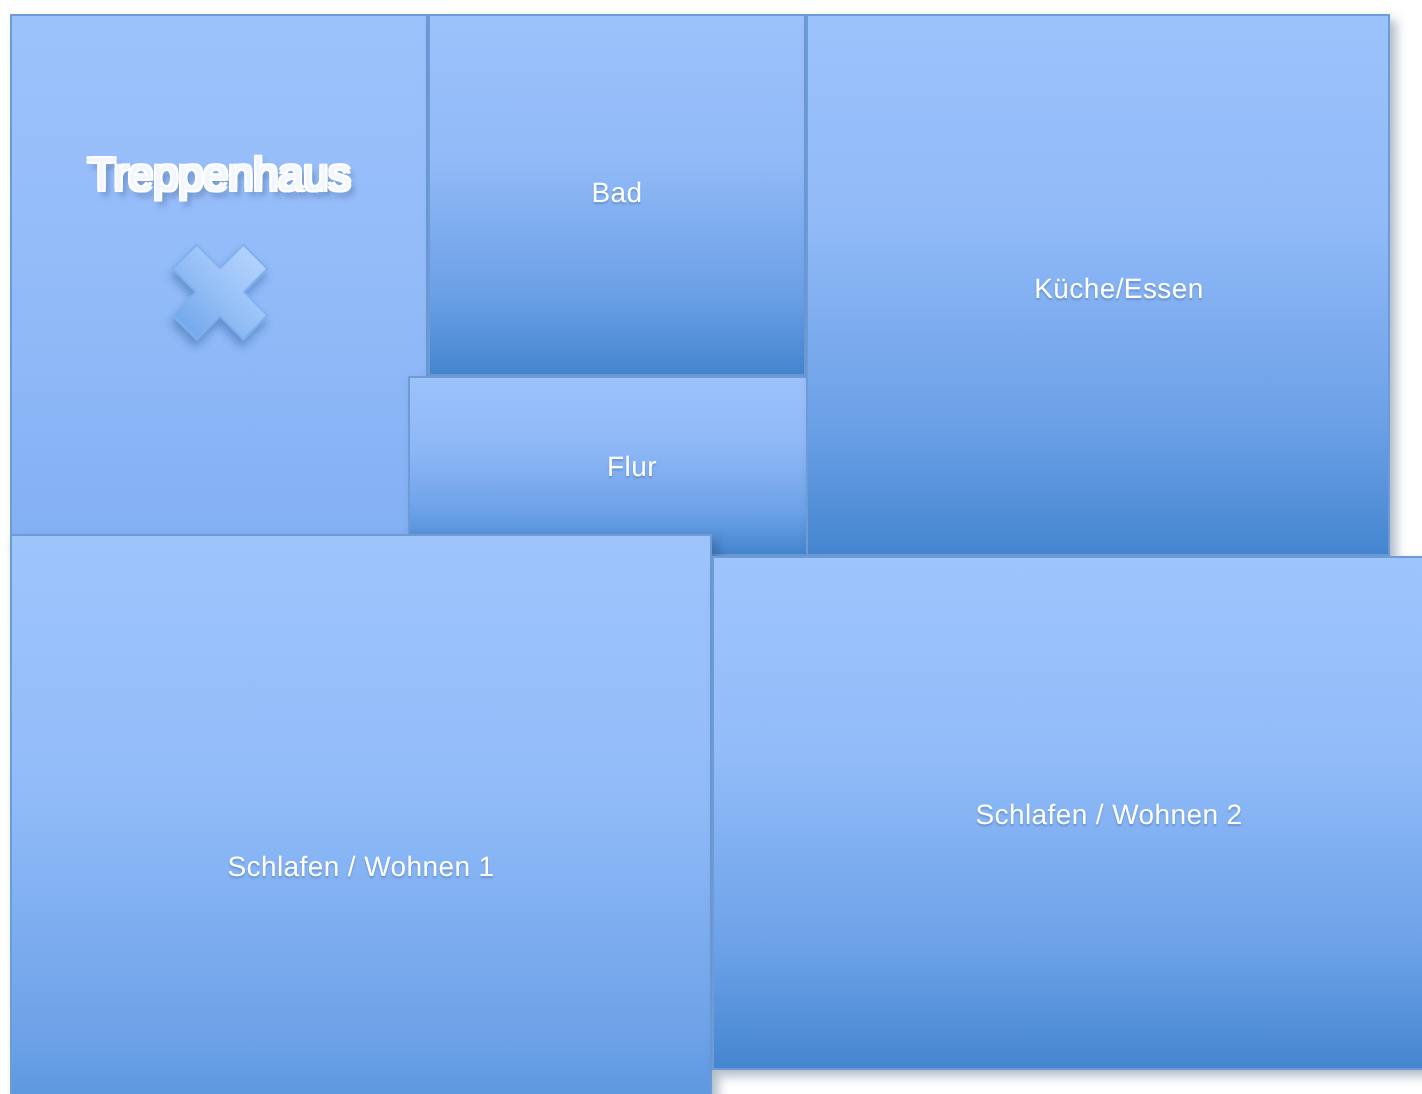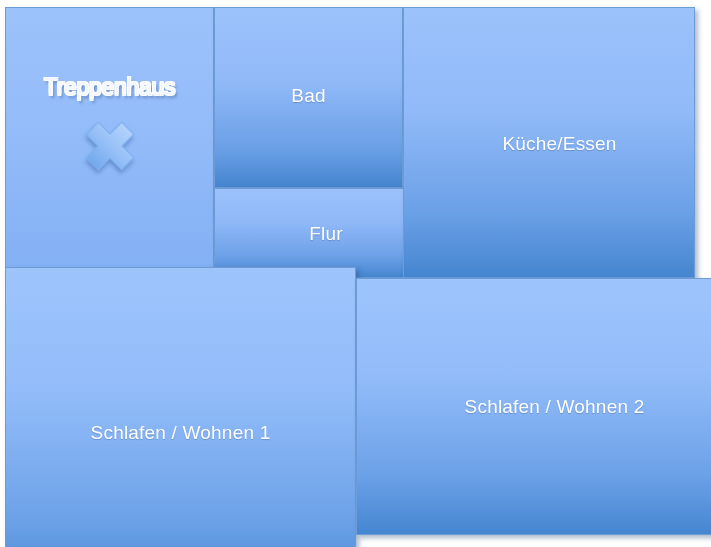--- a/index.html
+++ b/index.html
@@ -28,21 +28,21 @@
     box-sizing: border-box;
     border: 1px solid #6D9BD6;
     display: flex;
     align-items: center;
     justify-content: center;
     box-shadow: 3px 3px 5px rgba(40, 70, 110, 0.38);
   }
 
   .room-label {
     color: #FFFFFF;
-    font-size: 19px;
+    font-size: 14px;
     font-weight: 400;
     letter-spacing: 0.2px;
     line-height: 1.1;
     text-align: left;
     white-space: nowrap;
     text-shadow: 0 1px 1px rgba(40, 70, 120, 0.30);
     user-select: none;
   }
 
   
@@ -56,21 +56,21 @@
     box-shadow: 4px 4px 6px rgba(40, 70, 110, 0.30);
   }
 
   #room-bad {
     left: 214px; top: 7px;
     width: 189px; height: 181px;
     background: linear-gradient(to bottom, #9CC2FB 0%, #92BAF8 40%, #6BA0E6 78%, #4485CF 100%);
   }
 
   #room-flur {
-    left: 214px; top: 188px;
+    left: 204px; top: 188px;
     width: 224px; height: 90px;
     background: linear-gradient(to bottom, #9CC2FB 0%, #8FB8F7 38%, #6EA2E8 75%, #4586D0 100%);
   }
 
   #room-kueche {
     left: 403px; top: 7px;
     width: 292px; height: 271px;
     background: linear-gradient(to bottom, #9CC2FB 0%, #91BAF8 38%, #6CA1E7 75%, #4586D0 100%);
   }
 

